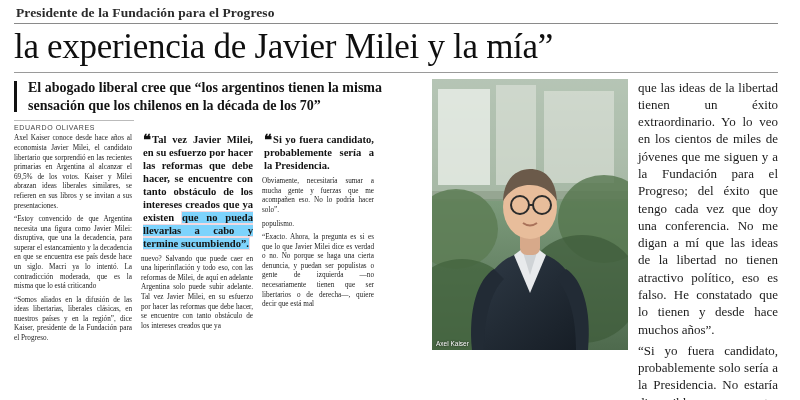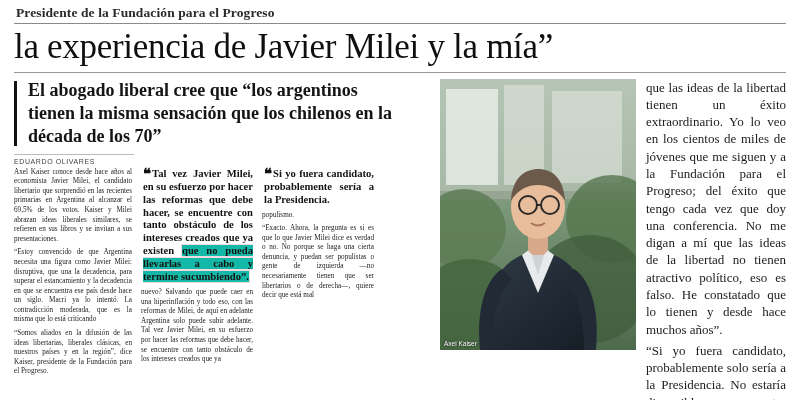--- a/index.html
+++ b/index.html
@@ -12,21 +12,21 @@
     overflow: hidden;
     background: #ffffff;
     font-family: "Liberation Serif", serif;
     color: #111111;
   }
   .page {
     position: relative;
     width: 800px;
     height: 400px;
     box-sizing: border-box;
-    padding: 6px 14px 0 14px;
+    padding: 6px 22px 0 14px;
     background: #ffffff;
   }
   
   .kicker {
     font-family: "Liberation Serif", serif;
     font-size: 13.5px;
     font-weight: bold;
     color: #2b2b2b;
     letter-spacing: 0.1px;
     margin: 0 0 2px 2px;
@@ -60,21 +60,21 @@
   .content {
     position: relative;
     display: block;
   }
   .lede-wrap {
     width: 388px;
     float: left;
   }
   .lede {
     font-family: "Liberation Serif", serif;
-    font-size: 18px;
+    font-size: 14px;
     line-height: 1.28;
     font-weight: bold;
     color: #141414;
     margin: 0 0 6px 0;
     padding-left: 14px;
     position: relative;
   }
   .lede::before {
     content: "";
     position: absolute;
@@ -123,21 +123,21 @@
   }
   .pullquote .qmark {
     font-size: 15px;
     font-weight: bold;
     color: #111;
     line-height: 0.6;
     vertical-align: -2px;
     margin-right: 1px;
   }
   .pullquote .hl {
-    background: #14b8a6;
+    background: #7dd3fc;
     box-shadow: 0 0 0 1px #f2d9e0;
   }
   .col-narrow {
     width: 112px;
   }
   
   .photo {
     position: absolute;
     right: 150px;
     top: 0;
@@ -214,20 +214,21 @@
           <p class="pullquote">
             <span class="qmark">❝</span><span>Tal vez Javier Milei, en su esfuerzo por hacer las reformas que debe hacer, se encuentre con tanto obstáculo de los intereses creados que ya existen </span><span class="hl">que no pueda llevarlas a cabo y termine sucumbiendo”.</span>
           </p>
           <p>nuevo? Salvando que puede caer en una hiperinflación y todo eso, con las reformas de Milei, de aquí en adelante Argentina solo puede subir adelante. Tal vez Javier Milei, en su esfuerzo por hacer las reformas que debe hacer, se encuentre con tanto obstáculo de los intereses creados que ya</p>
         </div>
 
         <div class="col col-narrow">
           <p class="pullquote">
             <span class="qmark">❝</span><span>Si yo fuera candidato, probablemente sería a la Presidencia.</span>
           </p>
+          <p>Obviamente, necesitaría sumar a mucha gente y fuerzas que me acompañen eso. No lo podría hacer solo”.</p>
           <p>populismo.</p>
           <p>“Exacto. Ahora, la pregunta es si es que lo que Javier Milei dice es verdad o no. No porque se haga una cierta denuncia, y puedan ser populistas o gente de izquierda —no necesariamente tienen que ser libertarios o de derecha—, quiere decir que está mal</p>
         </div>
 
       </div>
     </div>
 
     <div class="photo">
       <svg width="196" height="271" viewBox="0 0 196 271">
         <defs>

